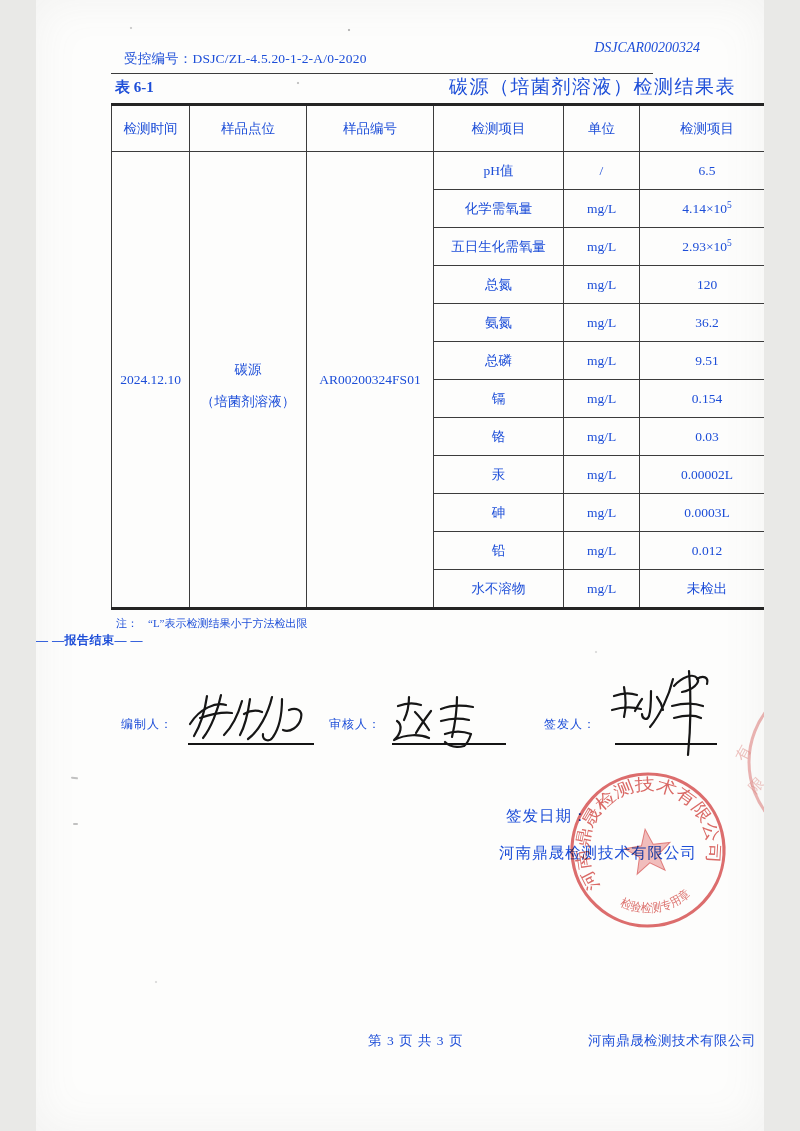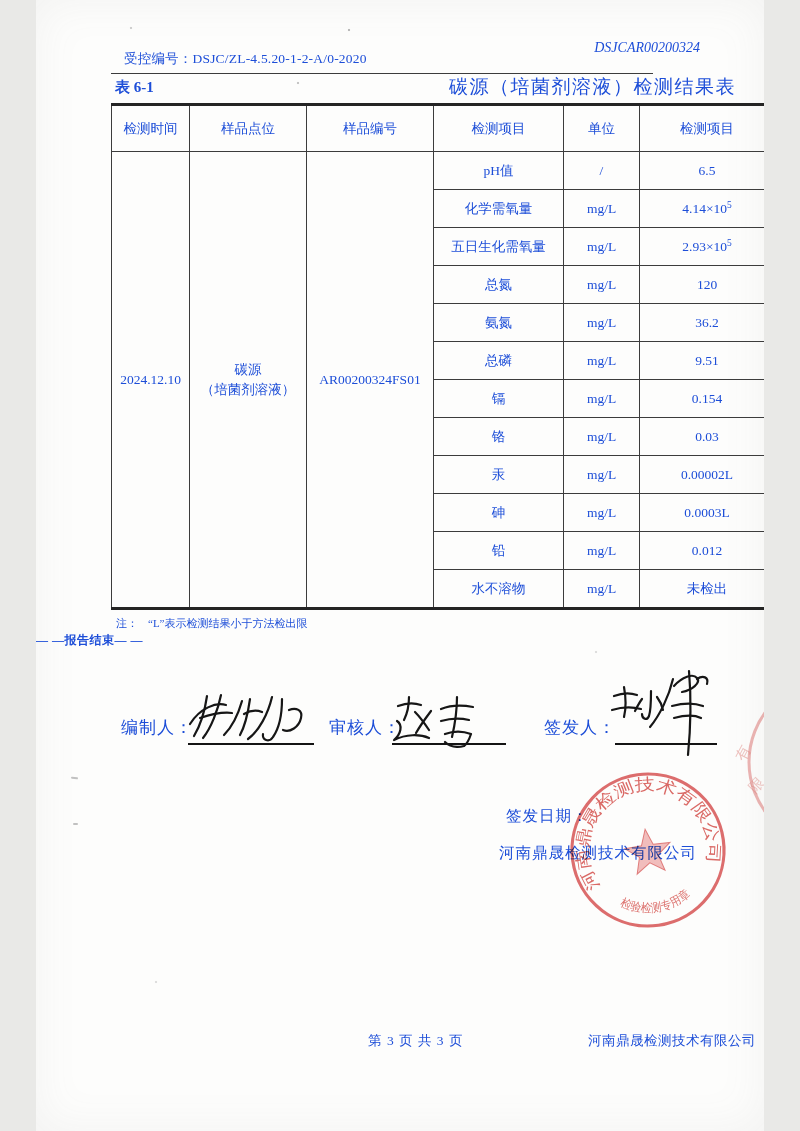--- a/index.html
+++ b/index.html
@@ -39,27 +39,27 @@
     border-top:3px solid #242424;border-bottom:3px solid #242424;
     border-left:1px solid #3c3c3c;border-right:1px solid #3c3c3c;
   }
   #result-table th,#result-table td{
     border:1px solid #3c3c3c;text-align:center;vertical-align:middle;
     font-weight:normal;padding:0;overflow:hidden;
   }
   #result-table thead th{height:45px;}
   #result-table tbody td{height:37px;}
   #result-table sup{font-size:9.5px;vertical-align:super;line-height:0;}
-  .pt-line{line-height:1.45;}
+  .pt-line{line-height:1.45;margin-top:12px;}
 
   .note-line{left:80px;top:616px;font-size:11px;}
   .note-line .gap{display:inline-block;width:10px;}
   .end-marker{left:0;top:632px;width:800px;font-size:12px;font-weight:bold;letter-spacing:.5px;}
 
-  .sig-label{font-size:17px;letter-spacing:1px;}
+  .sig-label{font-size:12px;letter-spacing:1px;}
   .sig-line{position:absolute;top:743px;height:2px;background:#141414;}
   .sig-svg path{fill:none;stroke:#161616;stroke-width:2.2;stroke-linecap:round;stroke-linejoin:round;}
 
   .issue-date{left:470px;top:806px;font-size:15.5px;letter-spacing:1px;}
   .issue-company{left:463px;top:843px;font-size:15.5px;letter-spacing:1px;}
   .issue-sealnote{left:480px;top:879px;font-size:15.5px;letter-spacing:.5px;}
 
   .footer-page{left:300px;top:1032px;font-size:13.5px;letter-spacing:1px;margin-left:32px;}
   .footer-company{left:552px;top:1032px;font-size:13.5px;letter-spacing:.5px;}
 

